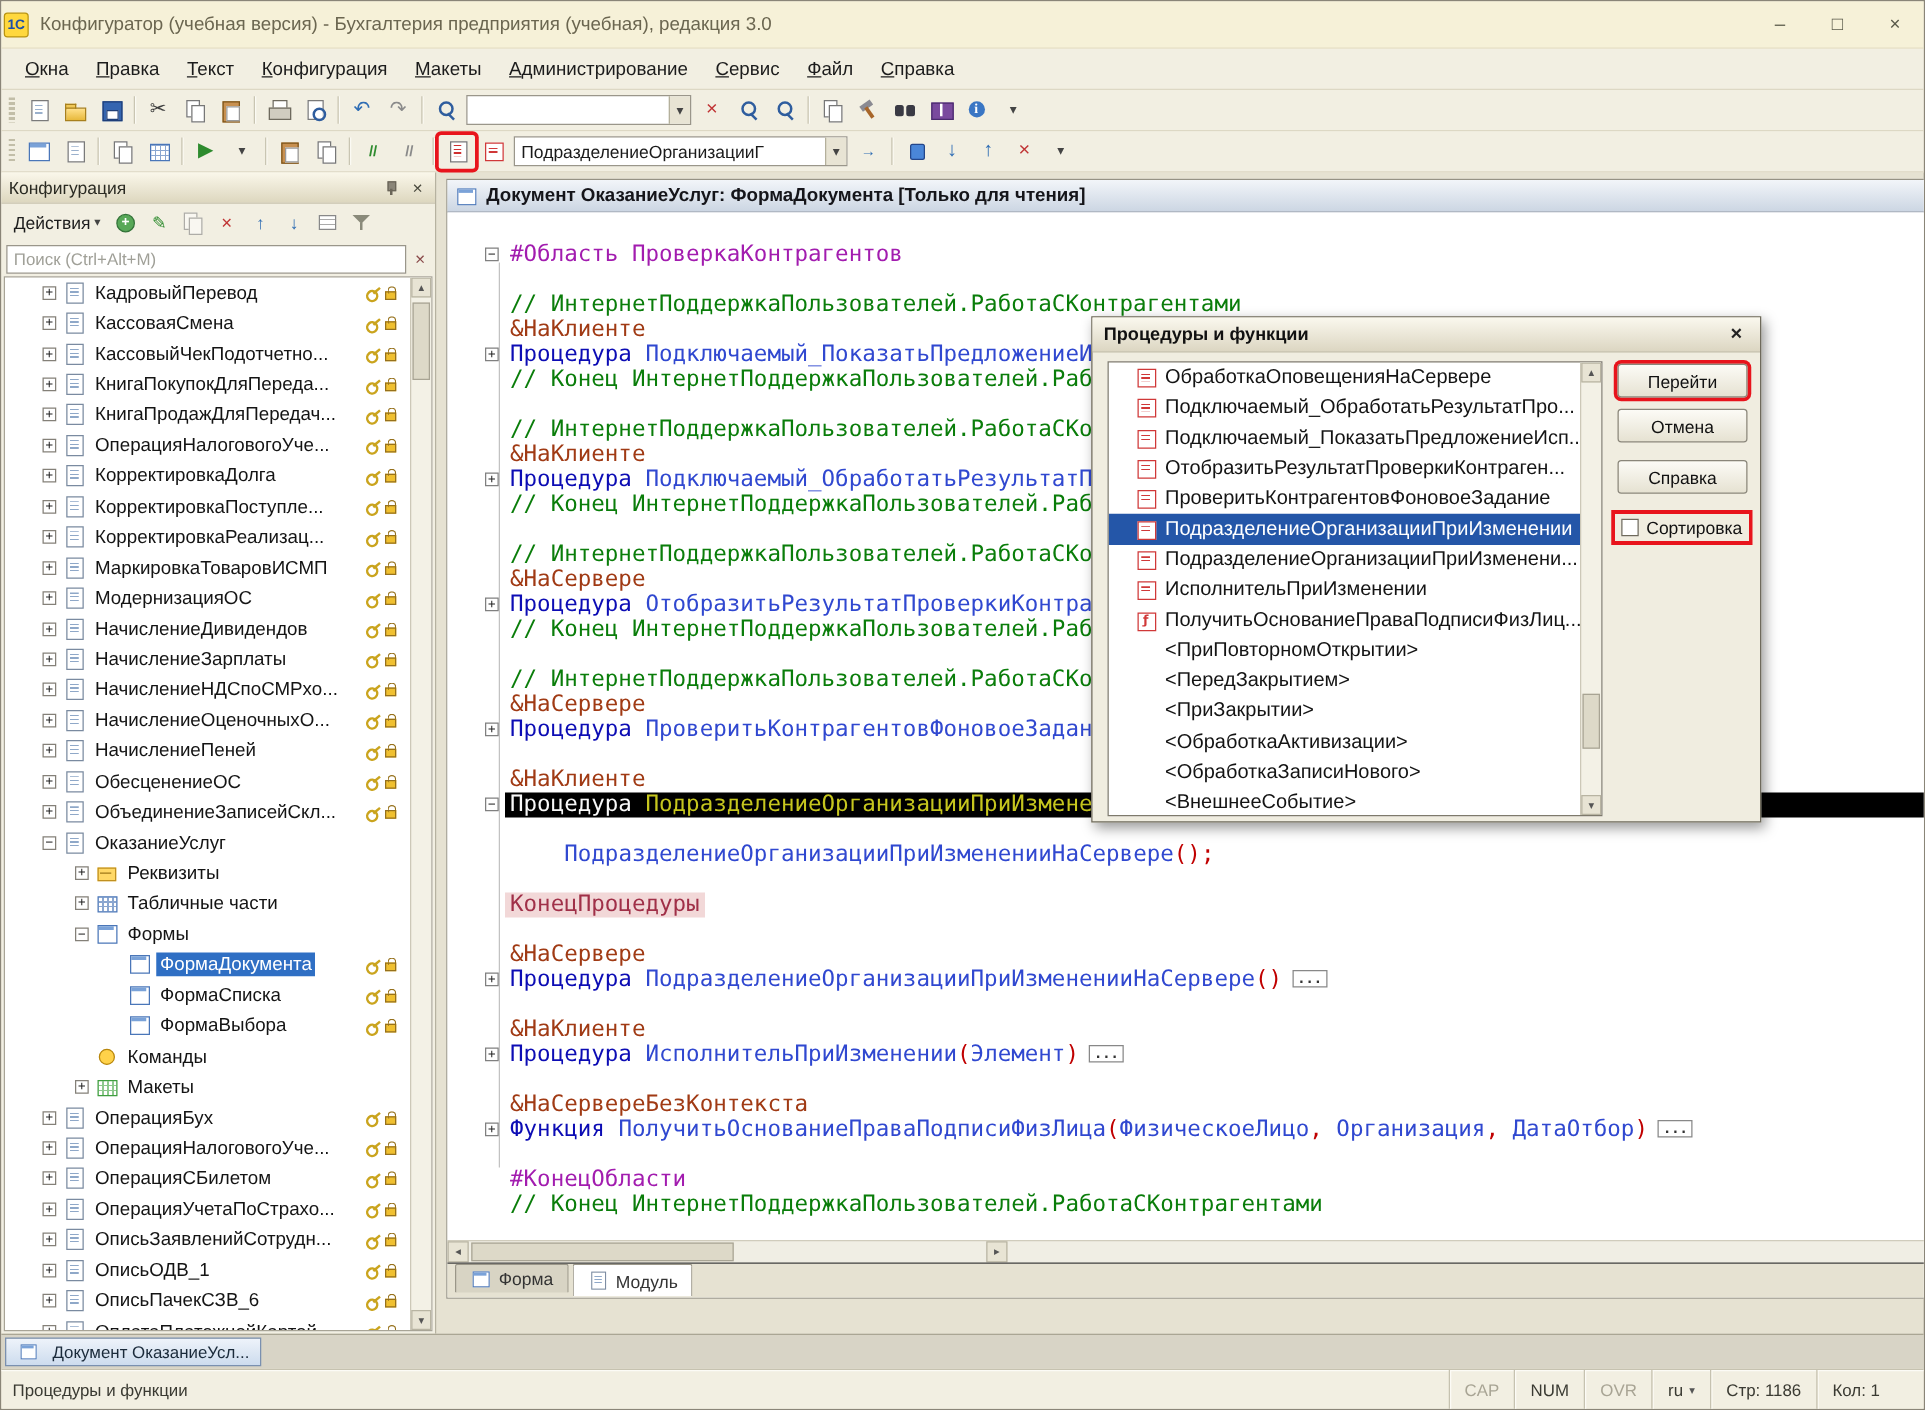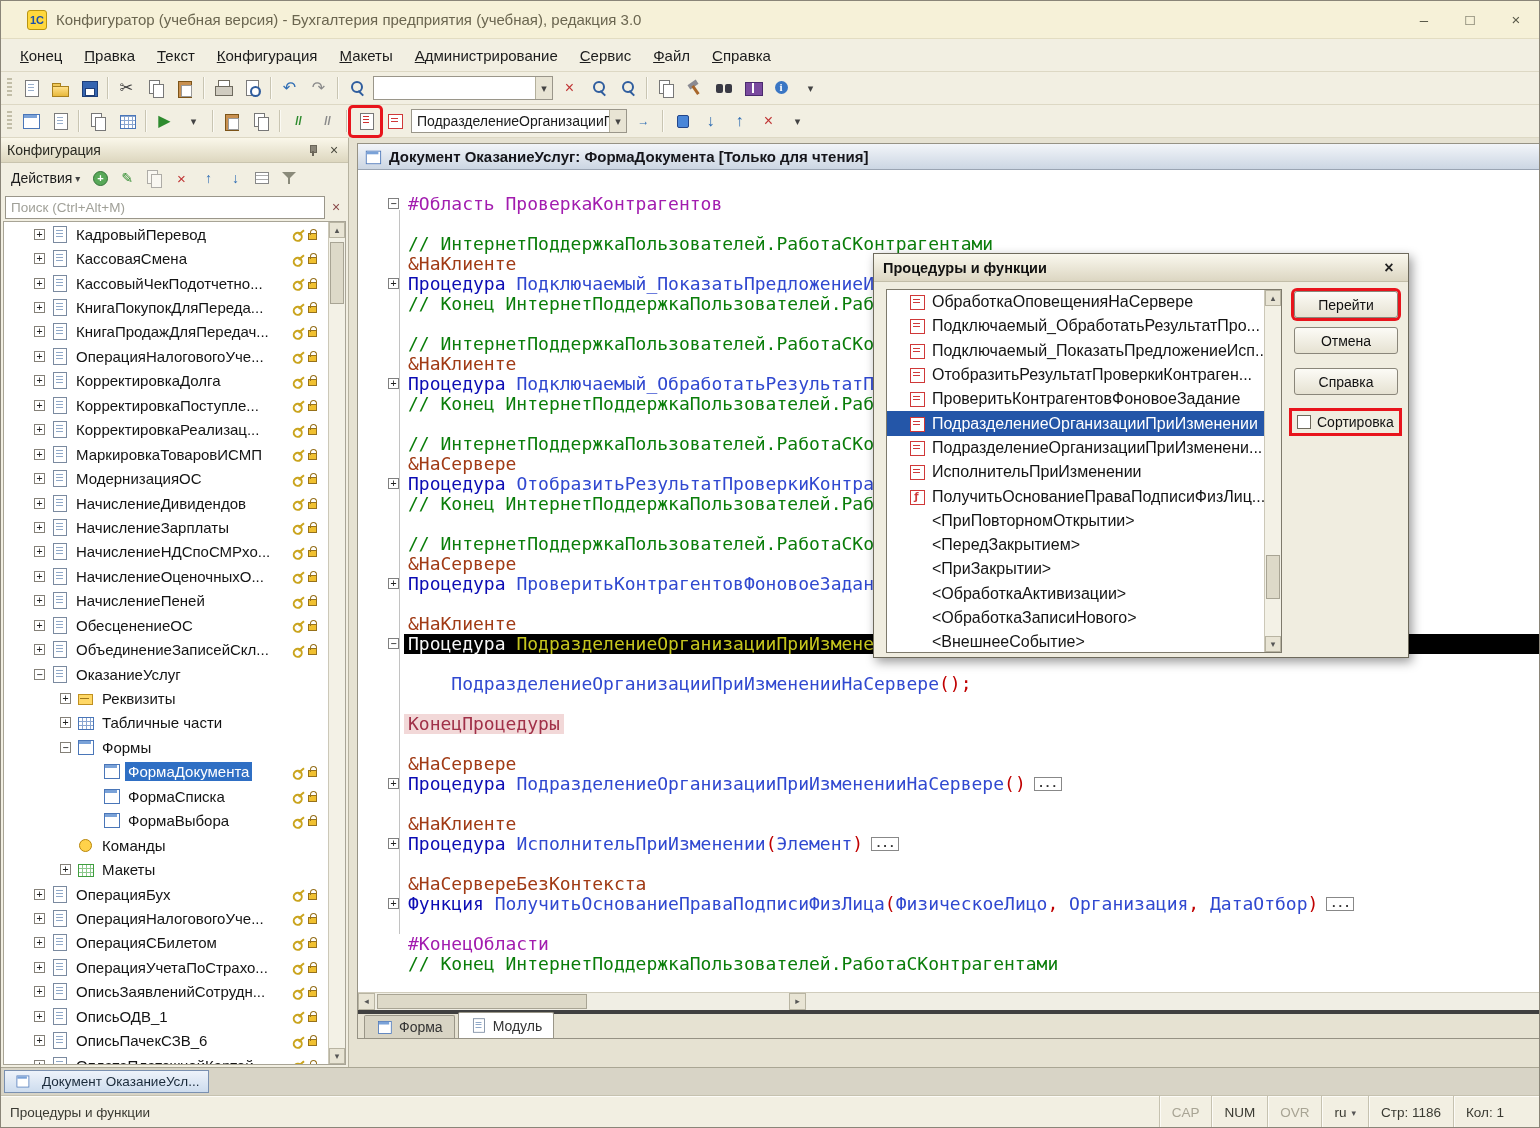--- a/index.html
+++ b/index.html
@@ -1,21 +1,21 @@
 <!DOCTYPE html>
 <html style="--ann: #e8141c;"><head>
 <meta charset="utf-8">
 <style>
   *{box-sizing:border-box;margin:0;padding:0}
   html,body{width:1540px;height:1128px;overflow:hidden}
   body{font-family:"Liberation Sans","DejaVu Sans",sans-serif;background:#888}
   .app{position:relative;width:1540px;height:1128px;background:#e6e2d2;border:1px solid #8a8578;overflow:hidden}
 
   
-  .titlebar{height:38px;background:#f6f1d8;display:flex;align-items:center;padding-left:26px;border-bottom:1px solid #e3ddc2}
+  .titlebar{height:38px;background:#f6f1d8;display:flex;align-items:center;padding-left:2px;border-bottom:1px solid #e3ddc2}
   .appicon{width:20px;height:20px;background:#ffd83d;border:1px solid #b99410;border-radius:3px;color:#1b4faa;font:bold 11px/18px "Liberation Sans",sans-serif;text-align:center;flex:none}
   .wtitle{margin-left:9px;font-size:15px;color:#6b6650;flex:1;white-space:nowrap;overflow:hidden}
   .winbtns{display:flex;height:100%;flex:none}
   .wbtn{width:46px;display:flex;align-items:center;justify-content:center;font-size:15px;color:#5a5a4a}
 
   
   .menubar{height:33px;background:#f2efe2;display:flex;align-items:center;padding-left:8px;border-bottom:1px solid #ddd8c4}
   .mitem{display:block;padding:5px 11px;font-size:15px;color:#1c1c1c}
   .mitem::first-letter{text-decoration:underline}
   .toolbar{height:33px;background:#f2efe2;display:flex;align-items:center;padding-left:2px;border-bottom:1px solid #ddd8c4;position:relative}
@@ -129,21 +129,21 @@
   .tk-kwe{color:#a03048}
   .cl.sel .code{background:#000;flex:1}
   .cl.sel .tk-kw{color:#f8f8f8}.cl.sel .tk-id{color:#c6c61e}.cl.sel .tk-pn{color:#e8e8e8}
   .cl.mark .code{background:#f2d8d8}
   .dots{display:inline-block;border:1px solid #888;background:#fff;color:#333;font:bold 11px/12px "DejaVu Sans Mono",monospace;padding:0 3px;margin-left:8px;vertical-align:3px}
   .ed-hscroll{height:18px;display:flex;background:#f0eee4;border-top:1px solid #d0ccbc;flex:none}
   .harr{width:17px;height:17px;background:#e8e4d4;border:1px solid #b8b4a2;text-align:center;font-size:9px;line-height:15px;color:#555;flex:none}
   .htrack{width:414px;position:relative;flex:none}
   .hthumb{position:absolute;top:1px;height:15px;background:#ddd9c8;border:1px solid #a8a494}
   .hrest{flex:1}
-  .ed-tabs{height:28px;background:#e6e2d2;display:flex;align-items:flex-end;padding-left:6px;gap:3px;border-top:4px solid #404040;flex:none}
+  .ed-tabs{height:28px;background:#e6e2d2;display:flex;align-items:flex-start;padding-left:6px;gap:3px;border-top:1px solid #404040;flex:none}
   .etab{height:23px;display:flex;align-items:center;gap:6px;padding:0 11px;font-size:14px;border:1px solid #9a9688;border-bottom:none;background:#d8d4c4;color:#333;border-radius:2px 2px 0 0}
   .etab.active{background:#fff;height:26px}
   .etab .ticon{margin-right:0;transform:scale(.85)}
 
   
   .wintabs{position:absolute;left:0;top:1066px;width:100%;height:28px;background:#d8d4c6;border-top:1px solid #aaa694;display:flex;align-items:center;padding:2px 3px}
   .wtab{height:23px;display:flex;align-items:center;gap:6px;padding:0 9px;background:linear-gradient(#eef3fa,#cddcee);border:1px solid #7a90b0;font-size:13.5px;color:#1a2a3a}
   .statusbar{position:absolute;left:0;top:1094px;width:100%;height:34px;background:#f2efe2;border-top:1px solid #c6c2b0;box-shadow:inset 0 1px 0 #fcfbf6;display:flex;align-items:stretch;font-size:13.5px;color:#3a3a32}
   .sb-msg{flex:1;display:flex;align-items:center;padding-left:9px}
   .scell{display:flex;align-items:center;padding:0 12px;border-left:1px solid #c6c2b0;box-shadow:inset 1px 0 0 #fcfbf6;white-space:nowrap}
@@ -178,21 +178,21 @@
     <span class="appicon">1С</span>
     <span class="wtitle">Конфигуратор (учебная версия) - Бухгалтерия предприятия (учебная), редакция 3.0</span>
     <span class="winbtns">
       <span class="wbtn">–</span>
       <span class="wbtn">□</span>
       <span class="wbtn">×</span>
     </span>
   </div>
 
   <div class="menubar" id="menubar">
-      <div class="mitem">Конец</div>
+      <div class="mitem">Окна</div>
       <div class="mitem">Правка</div>
       <div class="mitem">Текст</div>
       <div class="mitem">Конфигурация</div>
       <div class="mitem">Макеты</div>
       <div class="mitem">Администрирование</div>
       <div class="mitem">Сервис</div>
       <div class="mitem">Файл</div>
       <div class="mitem">Справка</div>
     </div>
 
@@ -304,21 +304,21 @@
       <span class="tbtn">
         <span class="icn i-glyph gray sm">//</span>
       </span>
       <span class="tsep"></span>
       <span class="tbtn ann">
         <span class="icn i-procfn"></span>
       </span>
       <span class="tbtn">
         <span class="icn i-procmini"></span>
       </span>
-      <span class="combo" style="width:216px">
+      <span class="combo" style="width:267px">
         <span class="combo-val">ПодразделениеОрганизацииГ</span>
         <span class="combo-dd"></span>
       </span>
       <span class="tbtn">
         <span class="icn i-glyph blue sm">→</span>
       </span>
       <span class="tsep"></span>
       <span class="tbtn">
         <span class="icn i-bkm"></span>
       </span>

